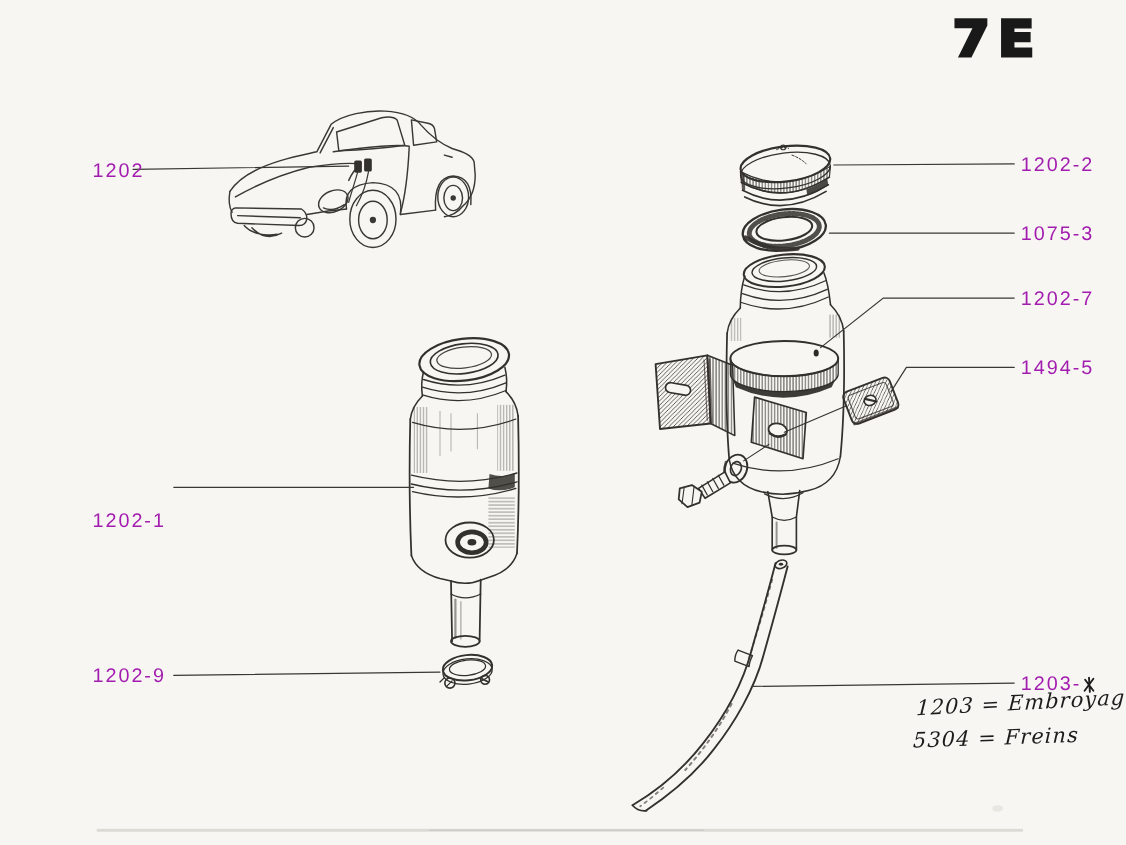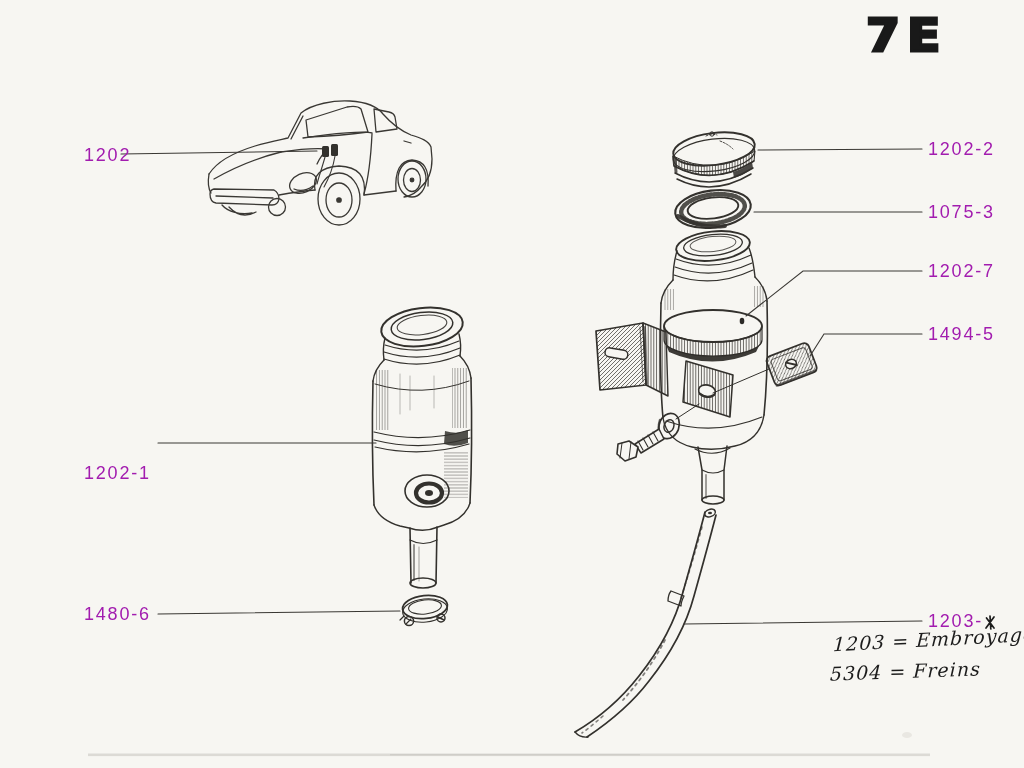--- a/index.html
+++ b/index.html
@@ -234,21 +234,21 @@
     <path d="M746,316 L803,271 L922,271"></path>
     <path d="M810,356 L824,334 L922,334"></path>
     <path d="M684,624 L922,621"></path>
   </g>
 </svg>
 
 <div class="section-code">7E</div>
 
 <div class="callout" style="left:84px;top:147px;">1202</div>
 <div class="callout" style="left:84px;top:435px;margin-top:30px;">1202-1</div>
-<div class="callout" style="left:84px;top:606px;">1480-6</div>
+<div class="callout" style="left:84px;top:606px;">1202-9</div>
 <div class="callout" style="left:928px;top:141px;">1202-2</div>
 <div class="callout" style="left:928px;top:204px;">1075-3</div>
 <div class="callout" style="left:928px;top:263px;">1202-7</div>
 <div class="callout" style="left:928px;top:326px;">1494-5</div>
 
 <div class="callout hose-callout" style="left:928px;top:613px;">
   <span>1203-</span>
       <svg class="variant-mark" width="12" height="15" viewBox="0 0 12 15">
         <path d="M2,13 L10,2 M2.5,3 L10,13 M6,1 L6.8,14" stroke="#1c1c1c" stroke-width="1.7" fill="none" stroke-linecap="round"></path>
       </svg>

